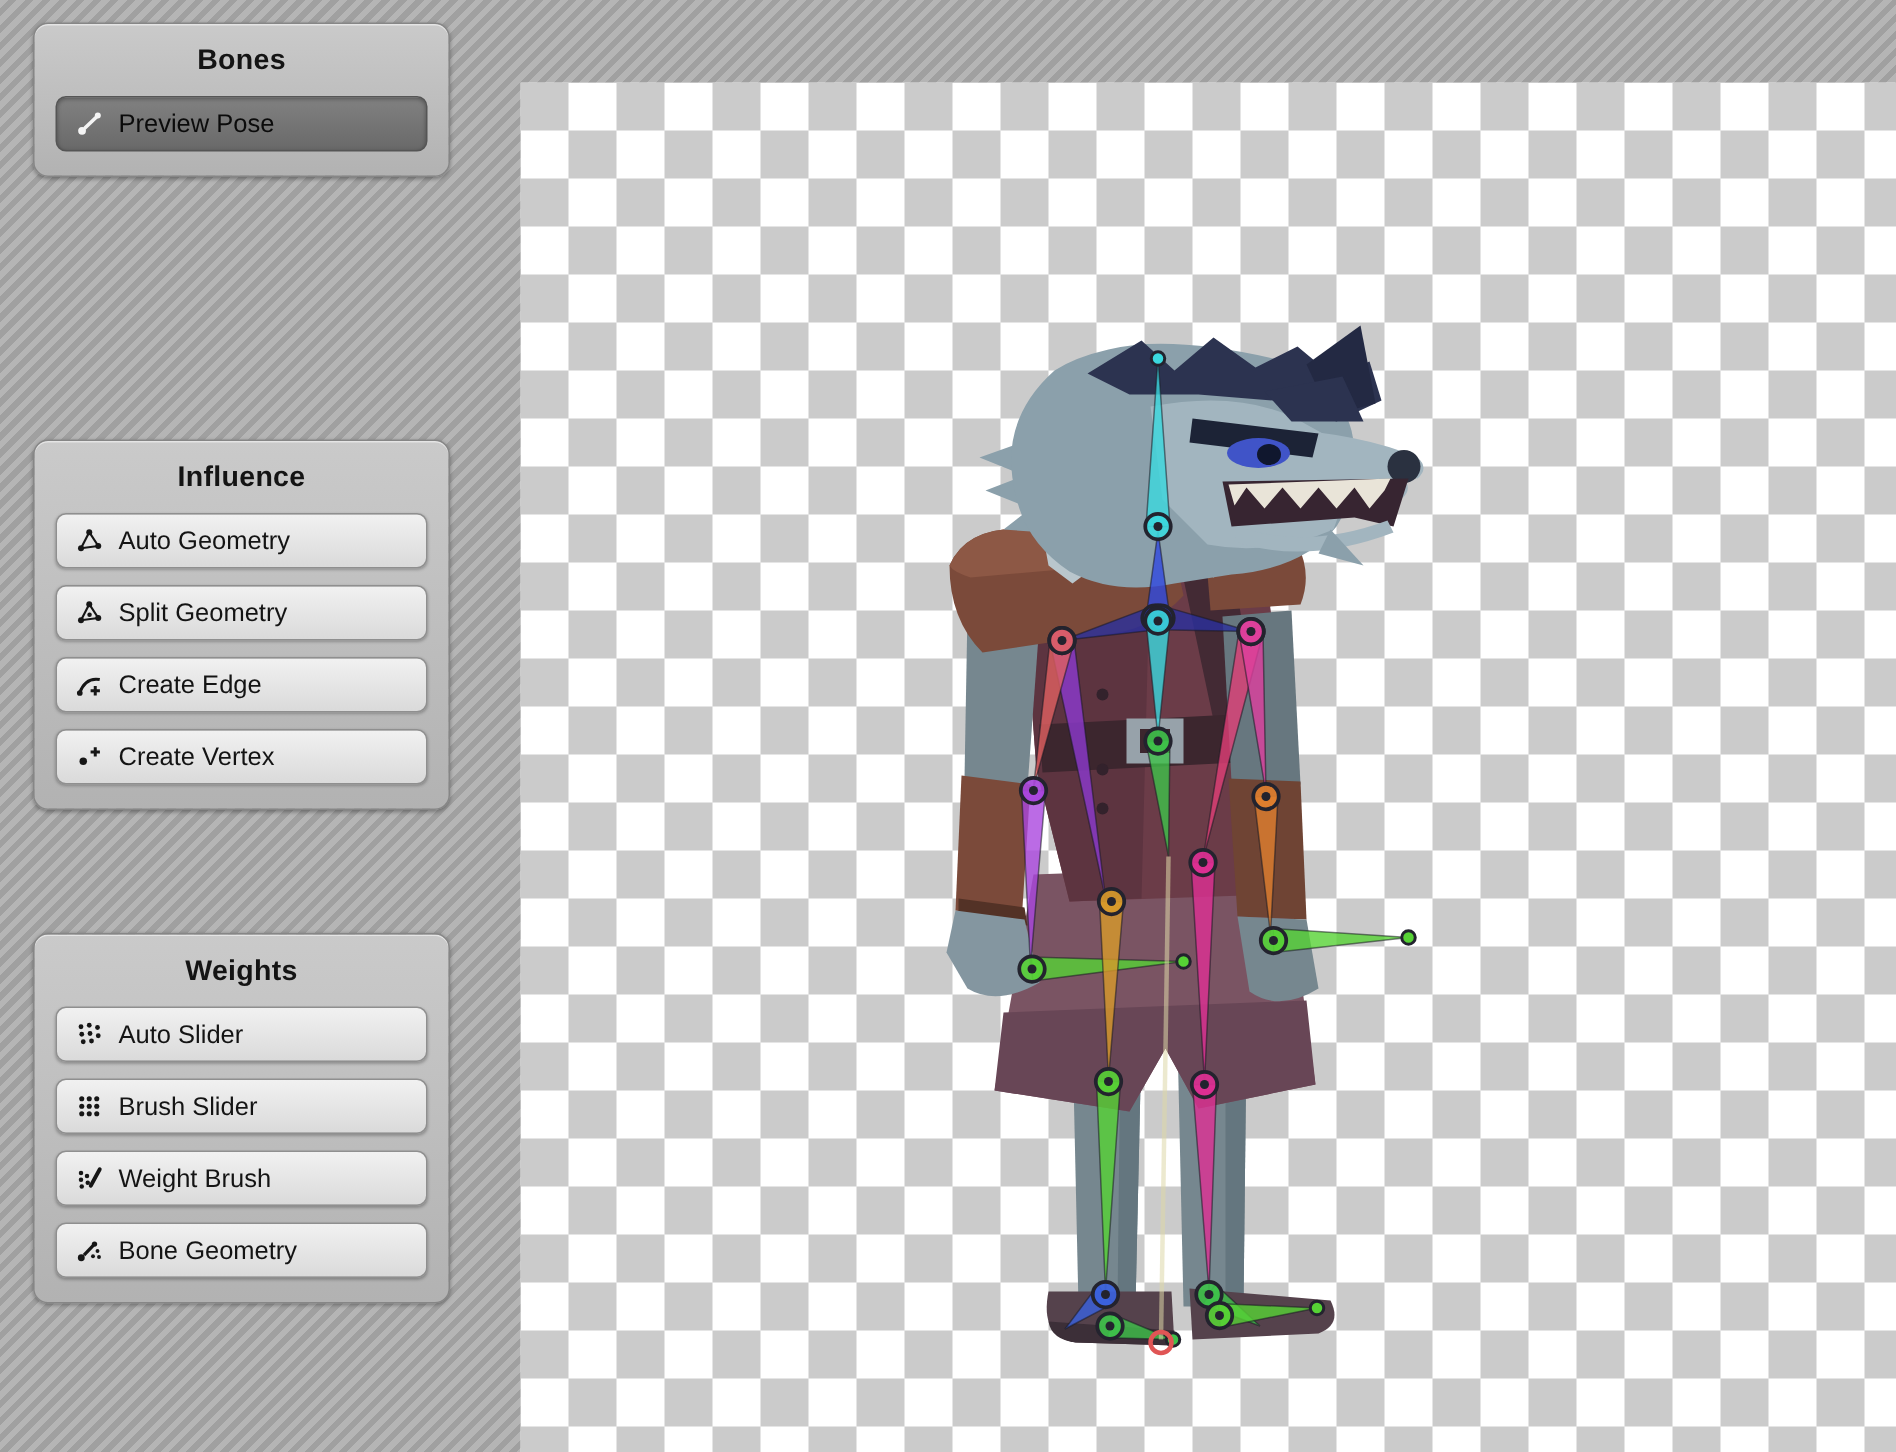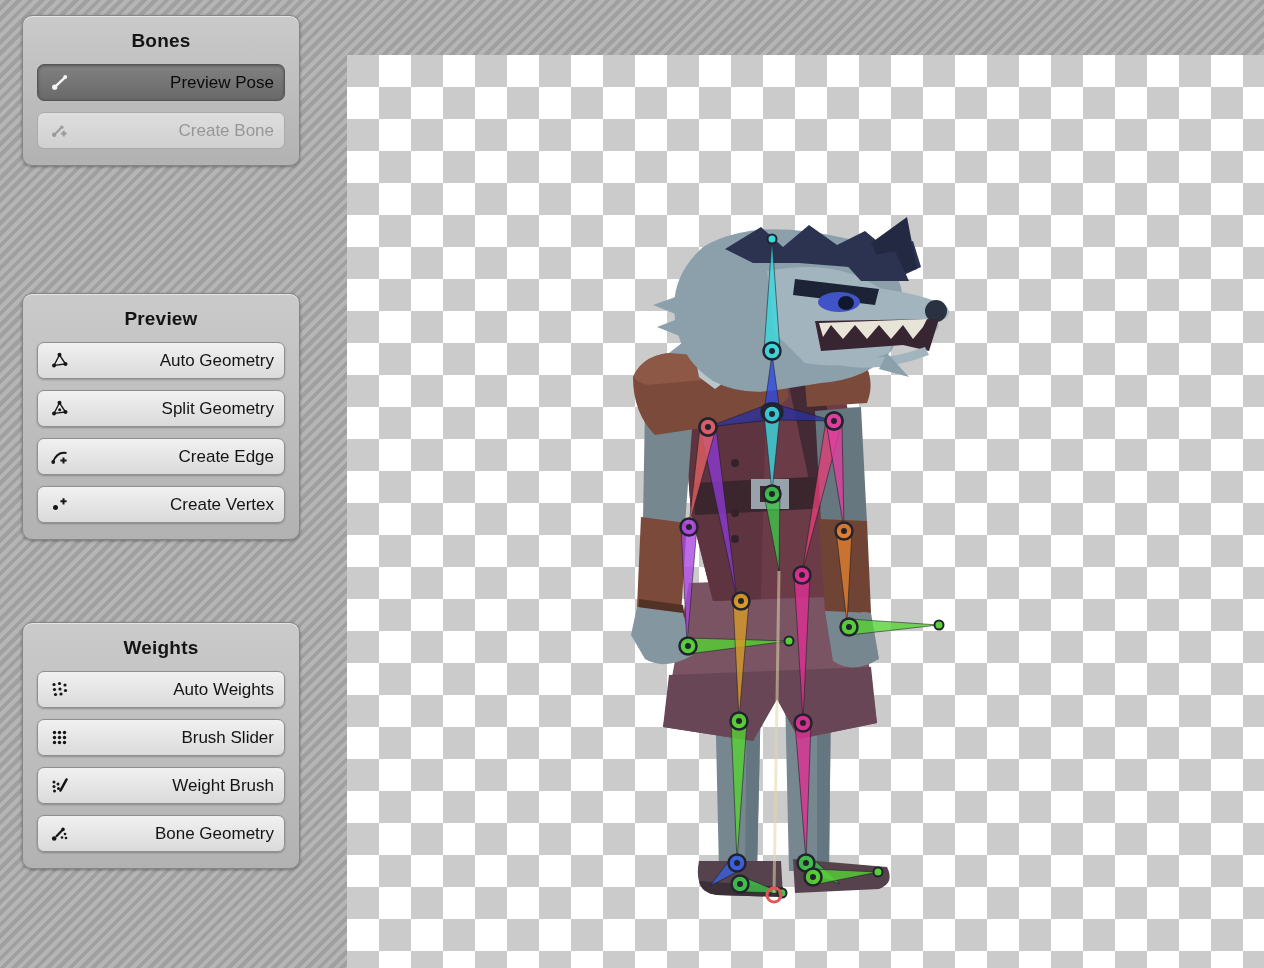--- a/index.html
+++ b/index.html
@@ -27,21 +27,21 @@
     text-align:center;font-size:19px;font-weight:700;color:#141414;
     padding:4px 0 2px;letter-spacing:.2px;
   }
   .buttons{display:flex;flex-direction:column;gap:11px;margin-top:10px;}
   .tool-btn{
     height:37px;border-radius:7px;border:1px solid #8f8f8f;
     background:linear-gradient(#f1f1f1,#dadada);
     display:flex;align-items:center;gap:9px;padding:0 10px;
     font-family:"Liberation Sans",sans-serif;font-size:17px;color:#141414;
     box-shadow:0 1px 2px rgba(0,0,0,.25);
-    text-align:left;cursor:default;width:100%;justify-content:space-between;
+    text-align:left;cursor:default;width:100%;
   }
   .tool-btn .icon{width:22px;height:20px;display:flex;align-items:center;justify-content:center;color:#161616;flex:0 0 22px;}
   .tool-btn .icon svg{width:19px;height:19px;}
   .tool-btn.active{
     background:linear-gradient(#818181,#696969);
     border-color:#555;color:#0b0b0b;
     box-shadow:inset 0 1px 3px rgba(0,0,0,.35);
   }
   .tool-btn.active .icon{color:#f4f4f4;}
   .tool-btn.disabled{
@@ -207,36 +207,25 @@
     <button class="tool-btn active">
       <span class="icon">
         <svg viewBox="0 0 19 19">
             <circle cx="4.7" cy="14.2" r="2.6" fill="currentColor"></circle>
             <path d="M6.8 12.2 L14.5 4.8" stroke="currentColor" stroke-width="2.4" stroke-linecap="round"></path>
             <circle cx="15.2" cy="4" r="2" fill="currentColor"></circle>
           </svg>
       </span>
       <span>Preview Pose</span>
     </button>
-    <button class="tool-btn disabled">
-      <span class="icon">
-        <svg viewBox="0 0 19 19">
-            <circle cx="4.2" cy="13.8" r="2.2" fill="currentColor"></circle>
-            <path d="M5.8 12.2 L11 7" stroke="currentColor" stroke-width="2"></path>
-            <circle cx="11.8" cy="6.2" r="1.7" fill="currentColor"></circle>
-            <path d="M13.8 9.8v5.6 M11 12.6h5.6" stroke="currentColor" stroke-width="2"></path>
-          </svg>
-      </span>
-      <span>Create Bone</span>
-    </button>
   </div>
 </div>
 
 <div class="panel" id="panel-geometry">
-  <div class="panel-title">Preview</div>
+  <div class="panel-title">Influence</div>
   <div class="buttons">
     <button class="tool-btn">
       <span class="icon">
         <svg viewBox="0 0 19 19">
             <path d="M4 14.5 L9.5 3.8 L15.5 13 Z" fill="none" stroke="currentColor" stroke-width="1.4"></path>
             <g fill="currentColor">
               <circle cx="4" cy="14.5" r="2"></circle>
               <circle cx="9.5" cy="3.8" r="2"></circle>
               <circle cx="15.5" cy="13" r="2"></circle>
             </g>
@@ -291,21 +280,21 @@
               <circle cx="9.5" cy="3.5" r="1.6"></circle>
               <circle cx="15" cy="5" r="1.6"></circle>
               <circle cx="4.5" cy="9.5" r="1.6"></circle>
               <circle cx="10" cy="9" r="1.6"></circle>
               <circle cx="15.5" cy="10.5" r="1.6"></circle>
               <circle cx="5.5" cy="14.5" r="1.6"></circle>
               <circle cx="11" cy="14" r="1.6"></circle>
             </g>
           </svg>
       </span>
-      <span>Auto Weights</span>
+      <span>Auto Slider</span>
     </button>
     <button class="tool-btn">
       <span class="icon">
         <svg viewBox="0 0 19 19">
             <g fill="currentColor">
               <circle cx="4.5" cy="4.5" r="1.7"></circle>
               <circle cx="9.5" cy="4.5" r="1.7"></circle>
               <circle cx="14.5" cy="4.5" r="1.7"></circle>
               <circle cx="4.5" cy="9.5" r="1.7"></circle>
               <circle cx="9.5" cy="9.5" r="1.7"></circle>

